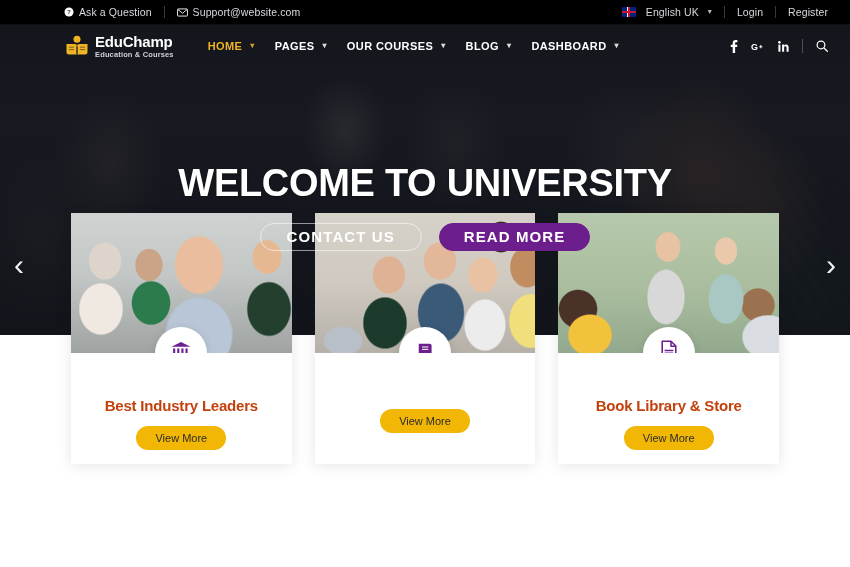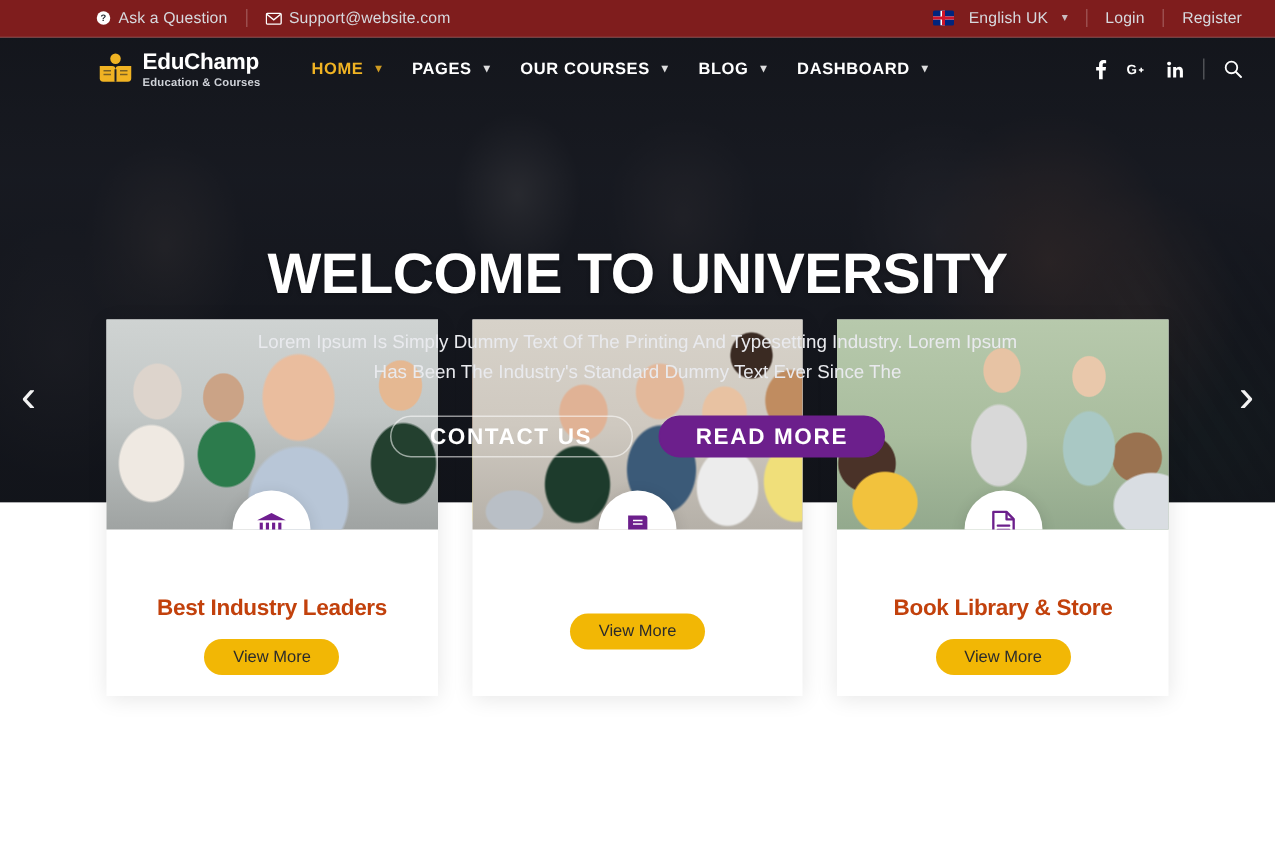--- a/index.html
+++ b/index.html
@@ -4,21 +4,21 @@
 <style>
   * { margin:0; padding:0; box-sizing:border-box; }
   html, body {
     width:850px; height:567px;
     font-family:"Liberation Sans", sans-serif;
     background:#ffffff; overflow:hidden;
   }
 
   
   .topbar{
-    position:relative; height:25px; background:#7f1d1d;
+    position:relative; height:25px; background:#000000;
     display:flex; align-items:center; z-index:40;
     border-bottom:1px solid rgba(255,255,255,0.06);
   }
   .topbar-left{ display:flex; align-items:center; margin-left:64px; }
   .topbar-right{ display:flex; align-items:center; margin-left:auto; margin-right:22px; }
   .tb-item{
     display:flex; align-items:center; gap:5px;
     color:#d7d9de; font-size:10.5px; letter-spacing:.1px; white-space:nowrap;
   }
   .tb-sep{ width:1px; height:12px; background:rgba(255,255,255,.22); margin:0 12px; }
@@ -316,21 +316,20 @@
         <svg width="12" height="12" viewBox="0 0 14 14">
             <circle cx="5.8" cy="5.8" r="4.5" fill="none" stroke="#fff" stroke-width="1.4"></circle>
             <path d="M9.3 9.3 L13.2 13.2" stroke="#fff" stroke-width="1.5" stroke-linecap="round"></path>
           </svg>
       </span>
     </div>
   </div>
 
   <div class="hero-content">
     <div class="hero-title">WELCOME TO UNIVERSITY</div>
-    <div class="hero-desc">Lorem Ipsum Is Simply Dummy Text Of The Printing And Typesetting Industry. Lorem Ipsum Has Been The Industry's Standard Dummy Text Ever Since The</div>
     <div class="hero-btns">
       <span class="btn btn-outline">CONTACT US</span>
       <span class="btn btn-solid">READ MORE</span>
     </div>
   </div>
 
   <span class="car-arrow car-prev">‹</span>
   <span class="car-arrow car-next">›</span>
 </div>
 

